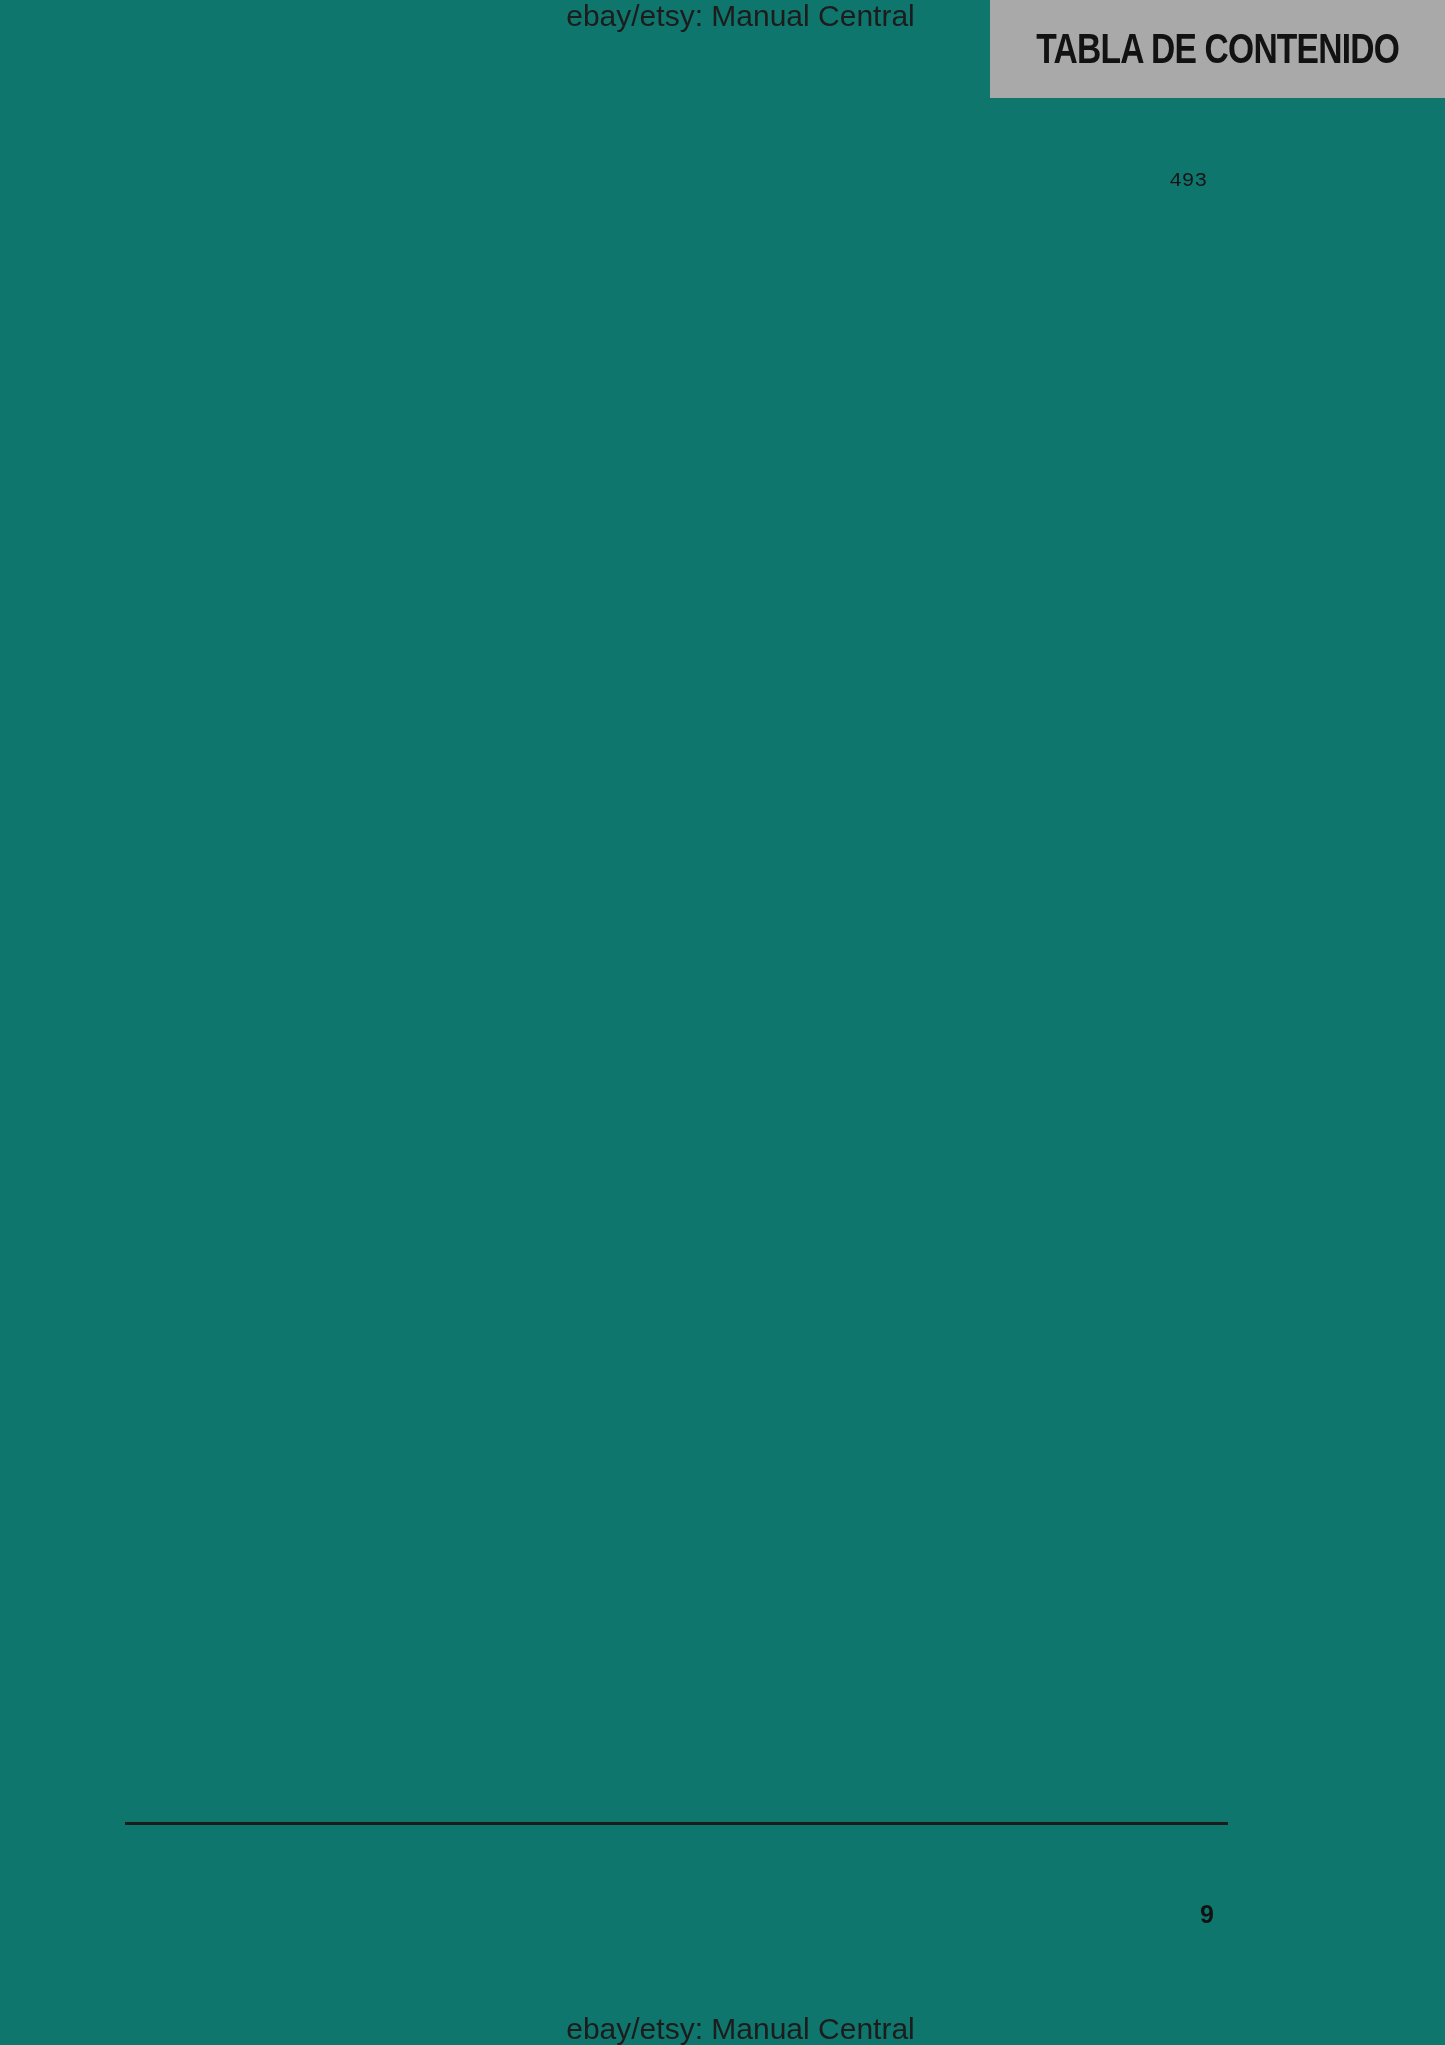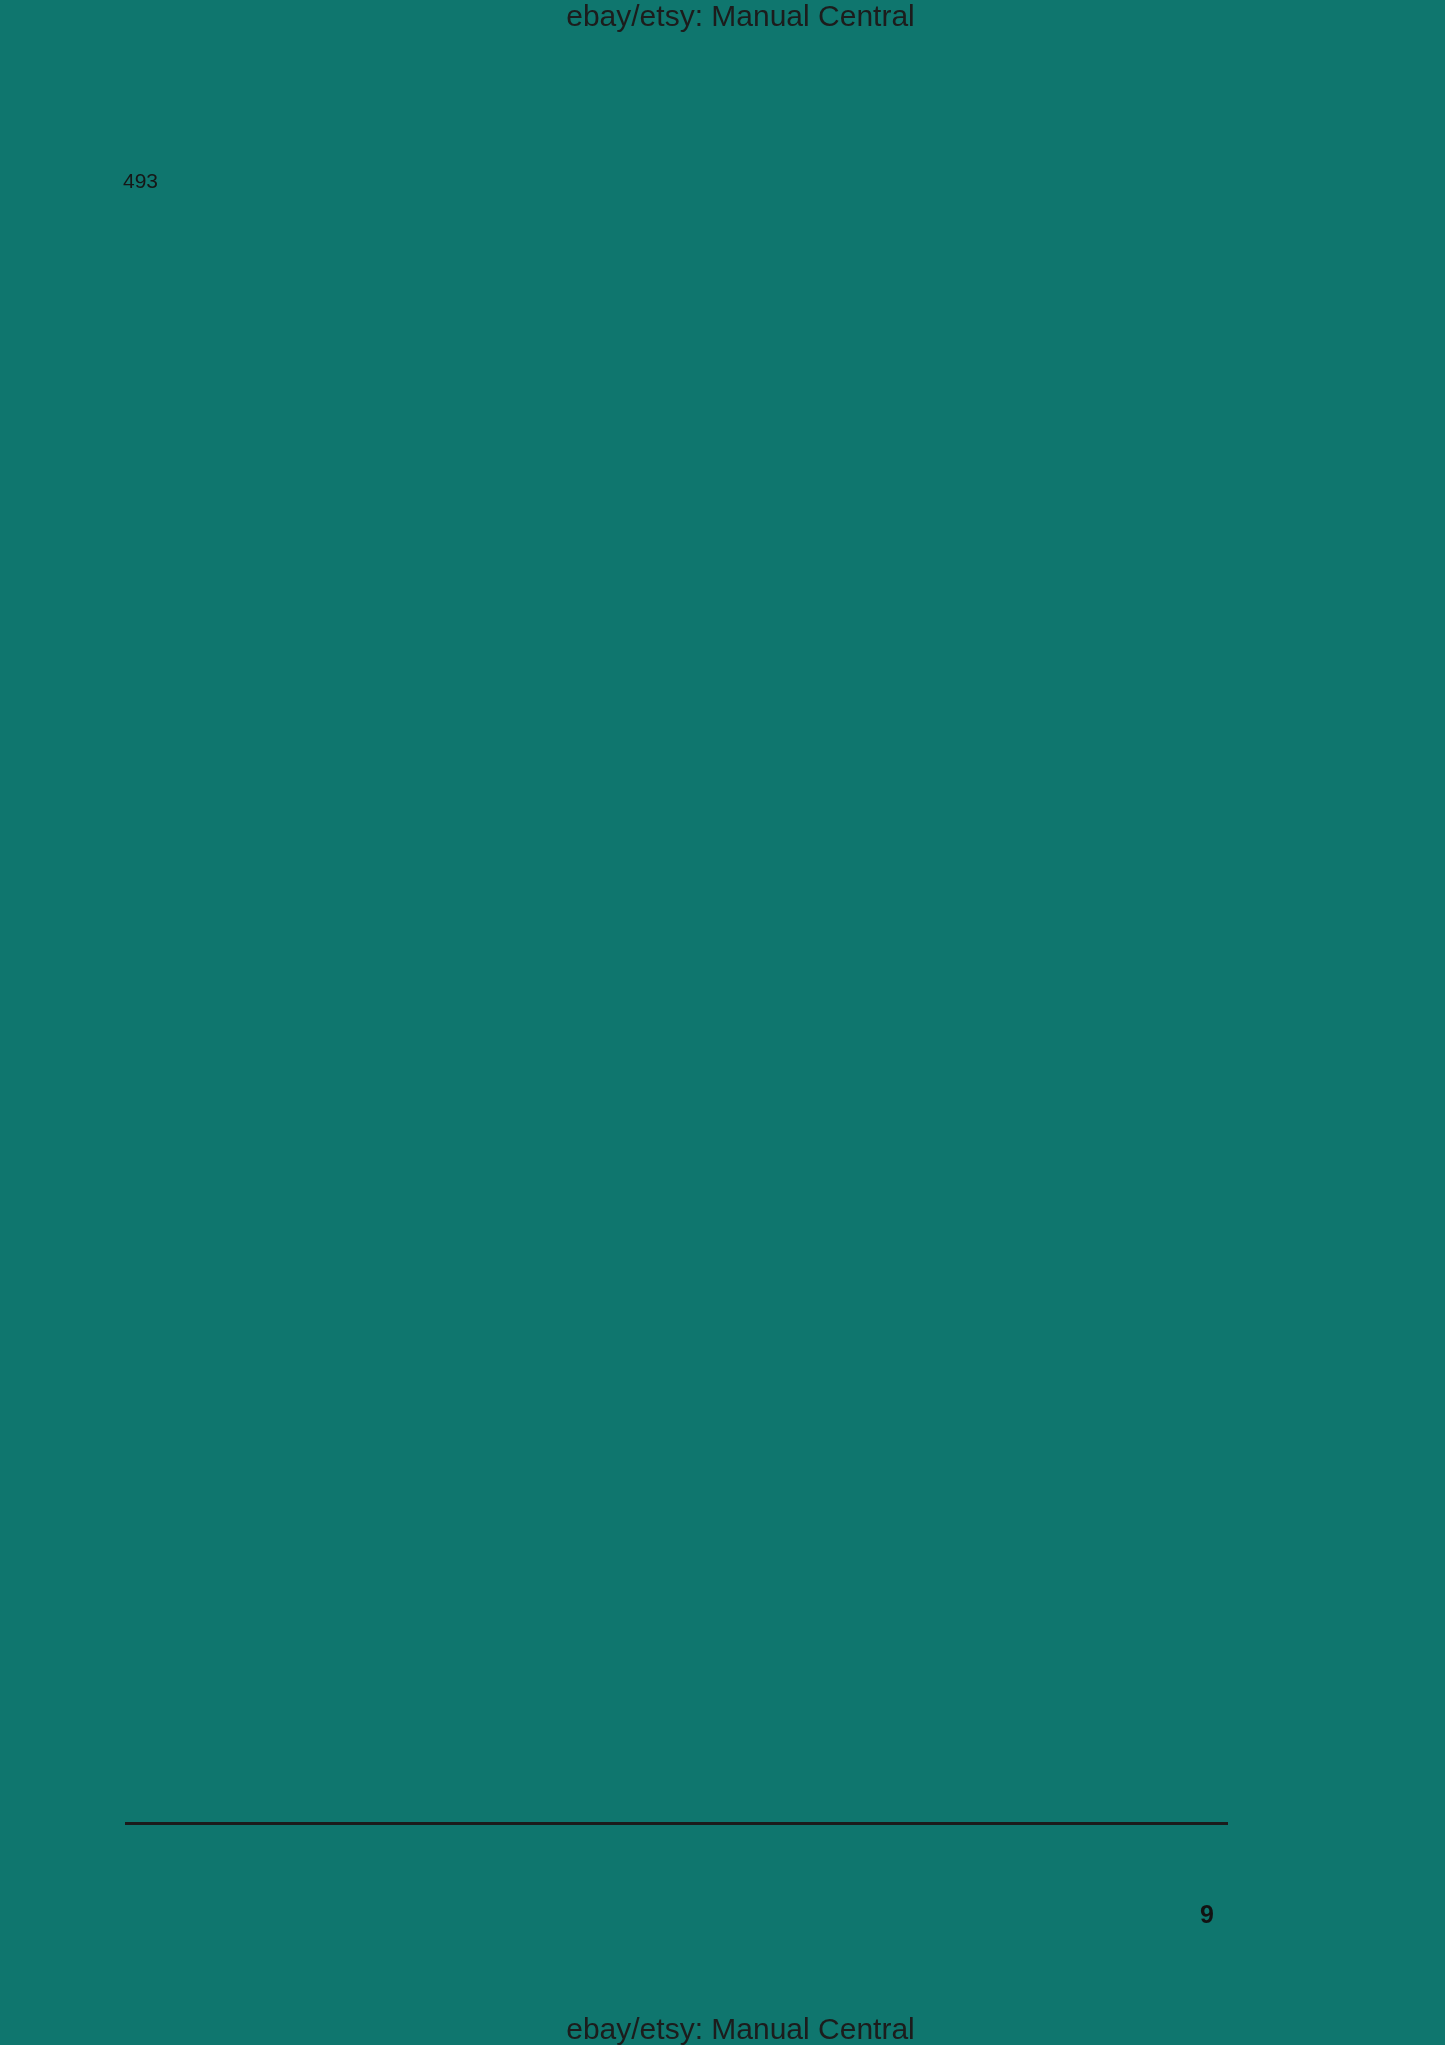--- a/index.html
+++ b/index.html
@@ -83,20 +83,22 @@
   .entry .leader {
     flex: 1 0 14px;
     min-width: 14px;
     border-bottom: 3px dotted #1b1b1b;
     margin: 0 4px 5px 4px;
     height: 0;
   }
   .entry .page {
     flex: none;
     min-width: 40px;
+    text-align: right;
+    font-family: Liberation Mono, monospace;
   }
 
   .lvl1 { margin: 14px 0; }
   .lvl1 .num { width: 42px; }
   .lvl2 { padding-left: 49px; }
   .lvl2 .num { width: 76px; }
   .lvl3 { padding-left: 49px; }
   .lvl3 .num { width: 101px; }
   .col > .entry:first-child { margin-top: 0; }
 
@@ -129,20 +131,23 @@
     color: #1c1c1c;
   }
 </style>
 </head>
 <body style="color: rgb(22, 22, 22);">
 
 <div class="page">
 
   <div class="doc-title-top">ebay/etsy: Manual Central</div>
 
+  <div class="banner" style="background: rgb(169, 169, 169);">
+    <span class="banner-text">TABLA DE CONTENIDO</span>
+  </div>
 
   <div class="content">
     <div class="col left" id="col-left">
   <div class="entry lvl2">
     <span class="num">29.2</span>
     <span class="body">
       <span class="title">Tolerancia, límites de desgaste del motor</span>
       <span class="leader"></span>
       <span class="page">419</span>
     </span>

